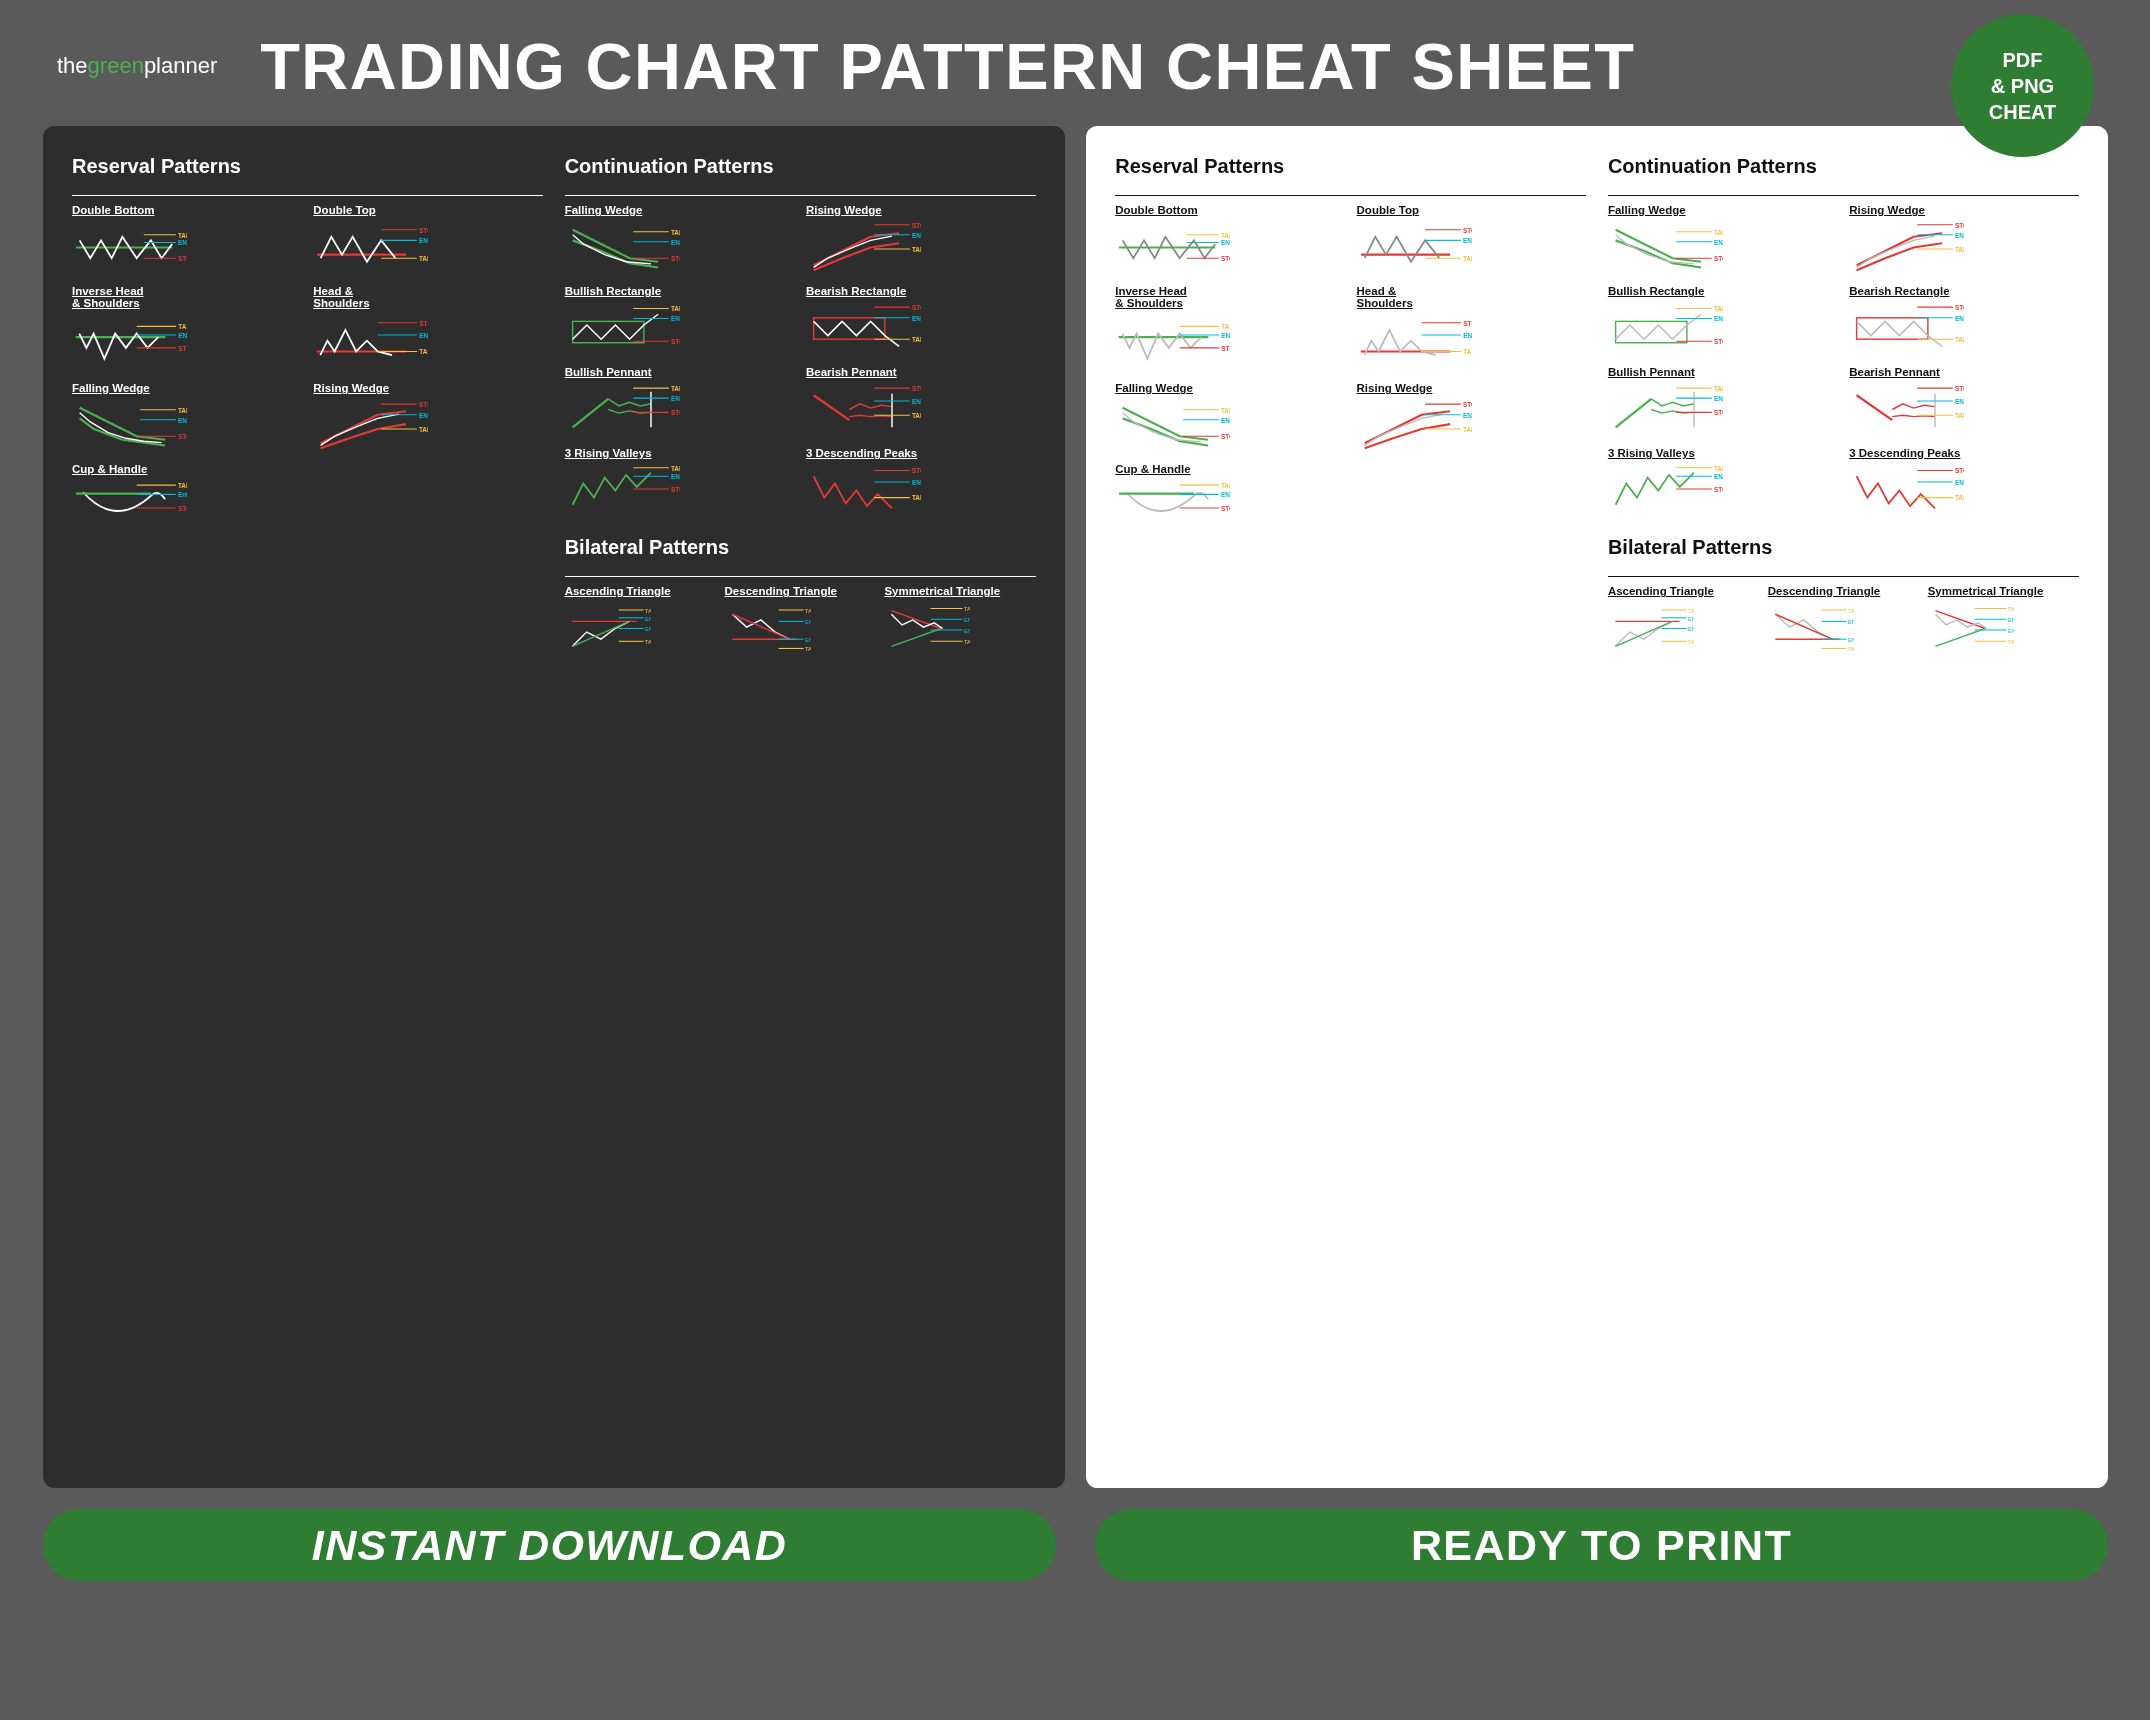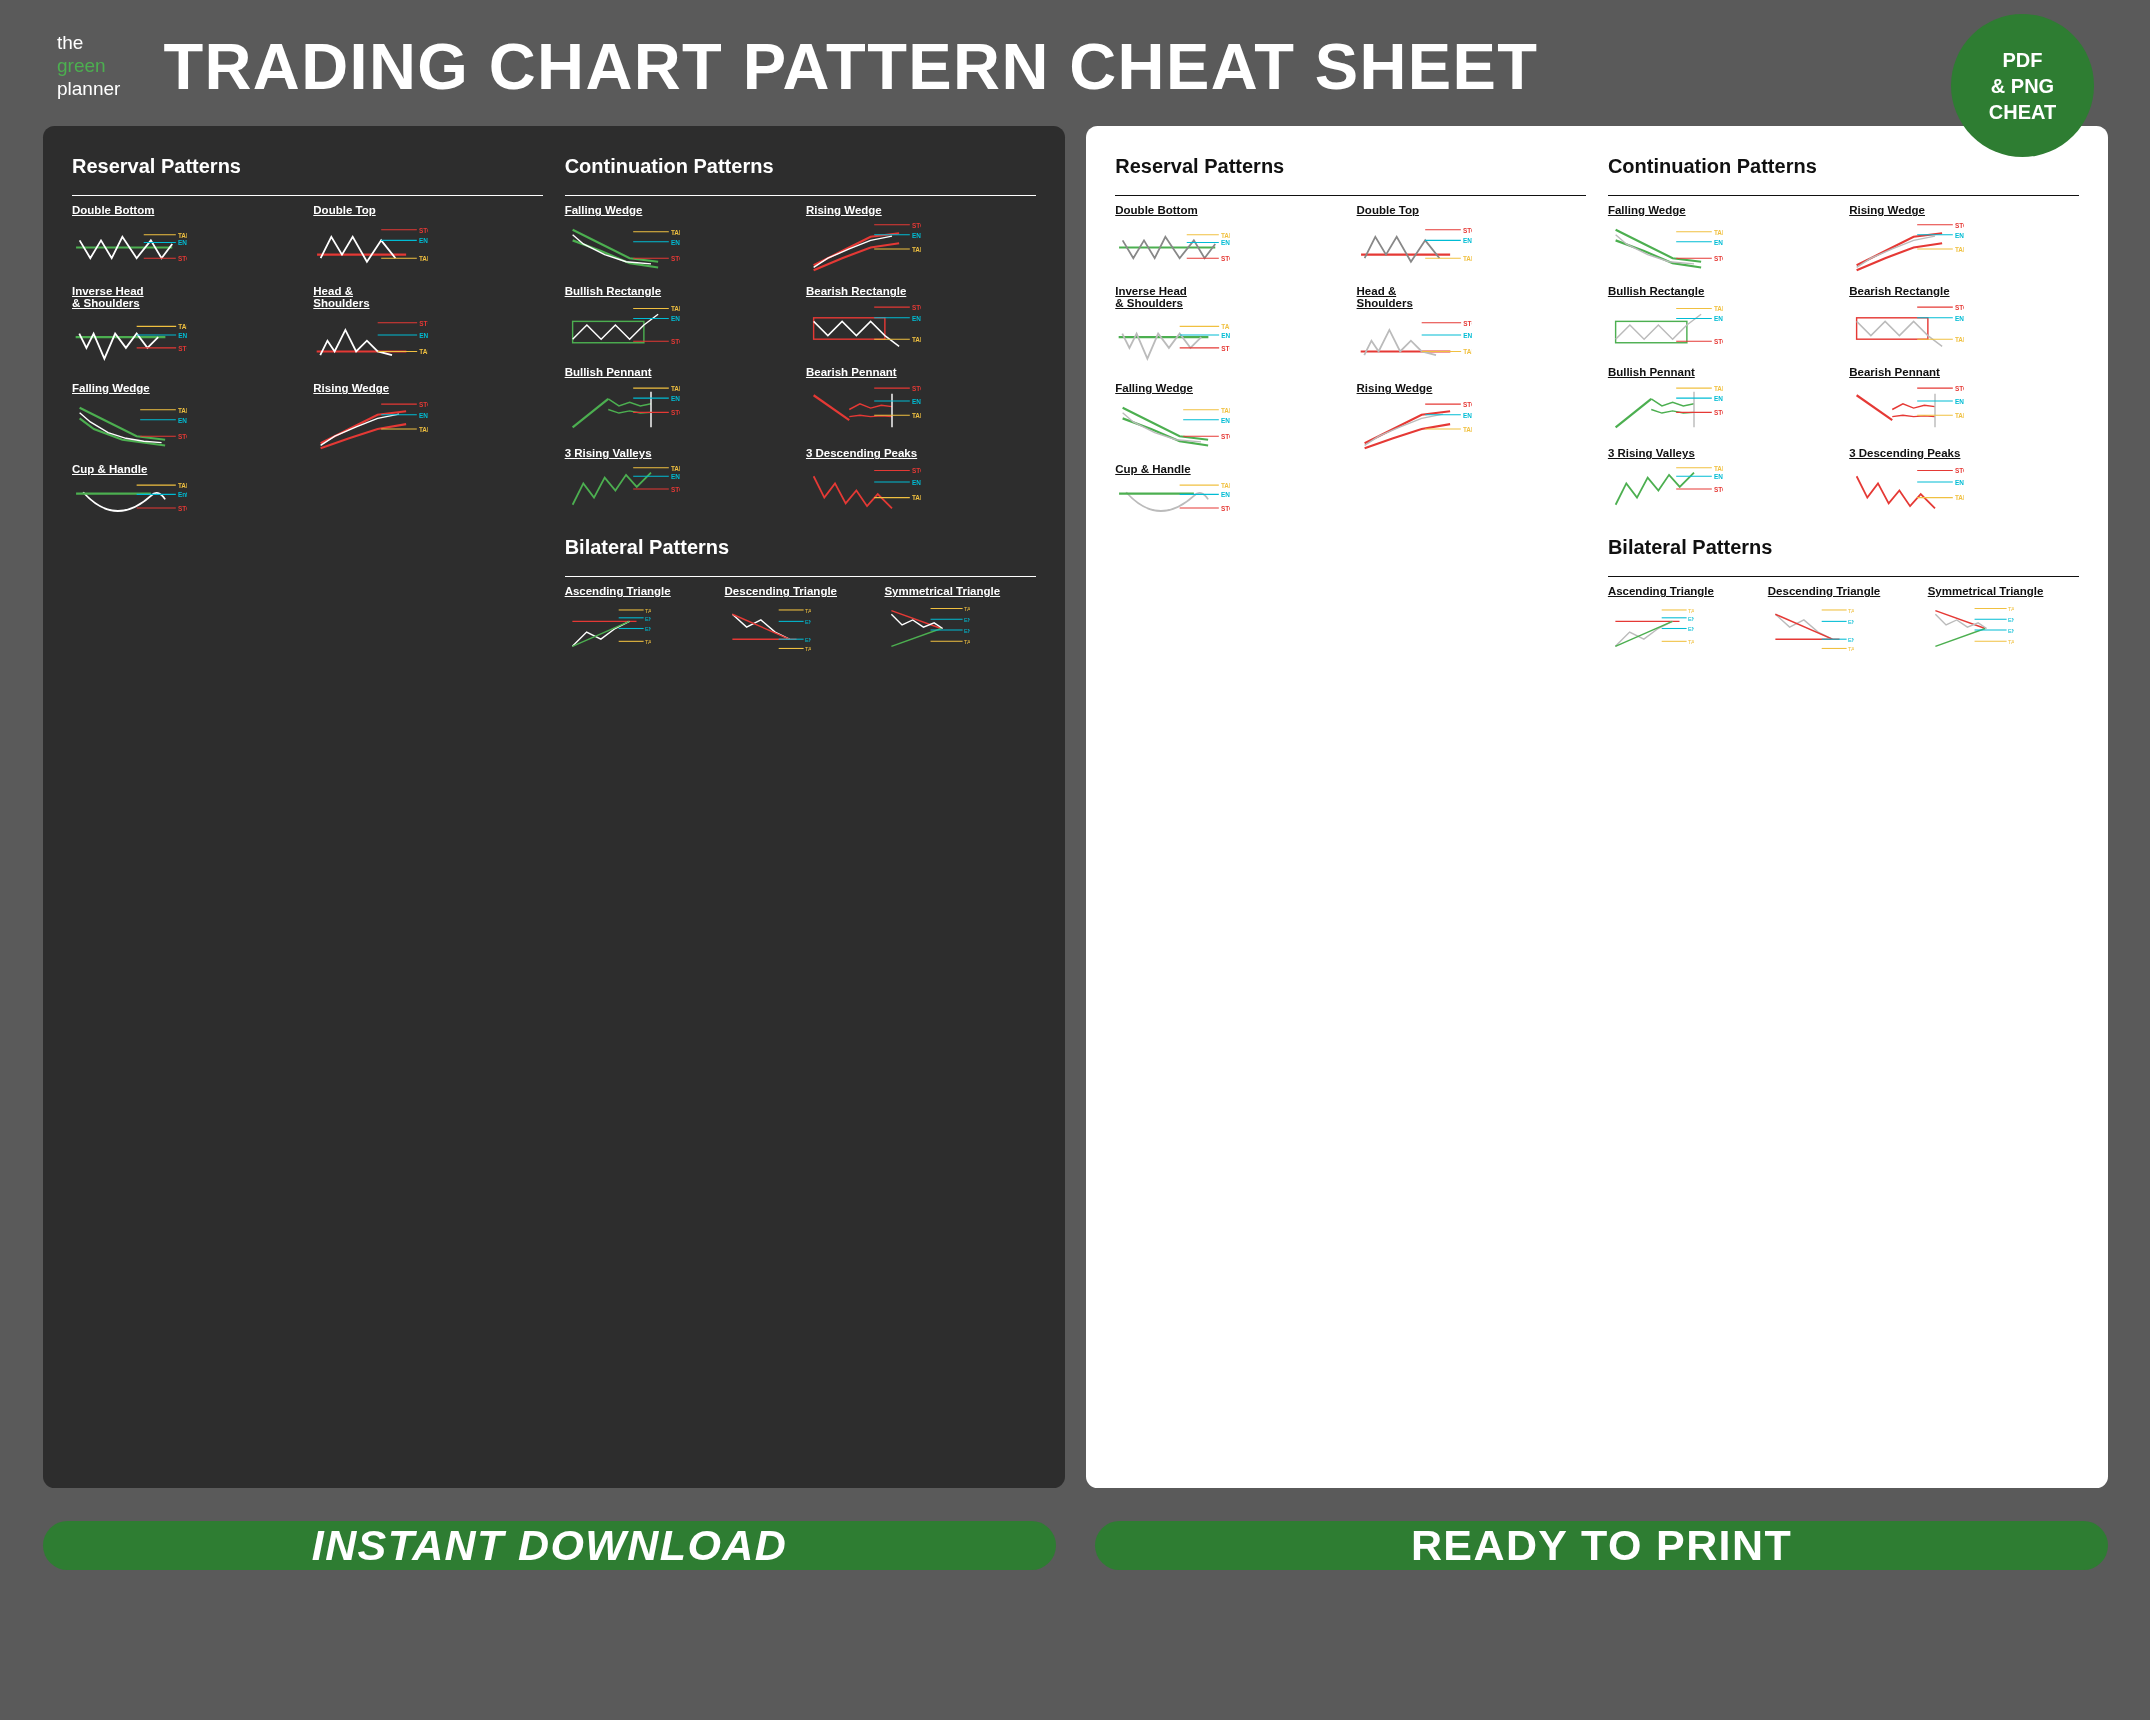--- a/index.html
+++ b/index.html
@@ -14,23 +14,23 @@
 
     .header {
       display: flex;
       align-items: center;
       padding: 29px 57px 21.5px 57px;
       position: relative;
     }
 
     .logo {
       display: flex;
-      flex-direction: column;
+      flex-direction: row;
       color: white;
-      font-size: 19px;
+      font-size: 22px;
       line-height: 1.2;
       margin-right: 43px;
     }
     .logo .green { color: #4caf50; font-weight: normal; }
 
     .main-title {
       color: white;
       font-size: 65px;
       font-weight: 900;
       letter-spacing: 1.4px;
@@ -99,21 +99,20 @@
       margin-bottom: 2.9px;
       text-decoration: underline;
     }
 
     
     .bottom-btns {
       display: flex;
       gap: 39px;
       padding: 21.5px 43px;
       height: 115px;
-      align-items: center;
     }
 
     .btn-download {
       flex: 1;
       background: #2e7d32;
       border-radius: 36px;
       display: flex;
       align-items: center;
       justify-content: center;
       color: white;

